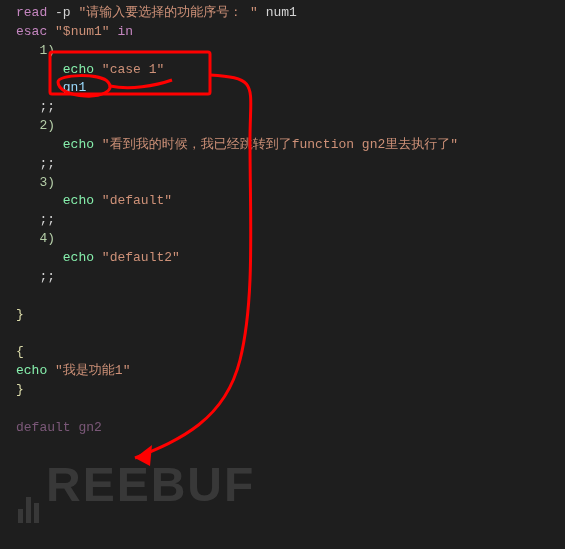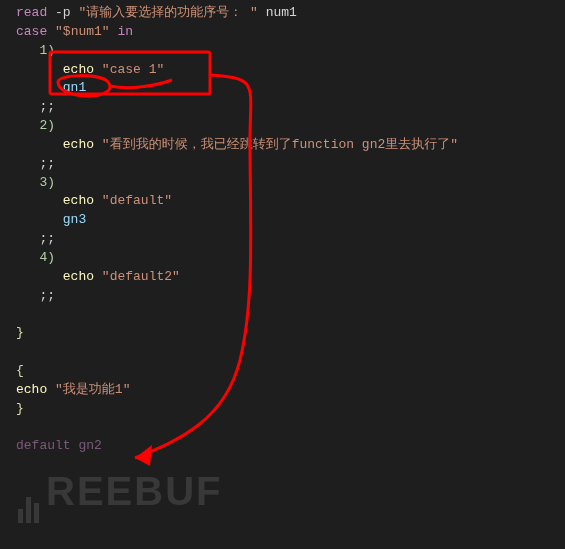--- a/index.html
+++ b/index.html
@@ -13,37 +13,37 @@
     overflow: hidden;
     position: relative;
     line-height: 1.45;
   }
   .code-container {
     padding: 4px 0 0 16px;
     position: relative;
   }
   .line { white-space: pre; min-height: 18px; }
   .kw { color: #c586c0; margin-top: 26px; }        
-  .cmd { color: #fef9c3; }       
+  .cmd { color: #86efac; }       
   .str { color: #ce9178; }       
   .num { color: #b5cea8; }       
   .id { color: #9cdcfe; }
   .semi { color: #d4d4d4; }
   .brace { color: #dcdcaa; }
   .annotation {
     position: absolute;
     pointer-events: none;
   }
   .watermark {
     position: absolute;
     left: 18px;
     bottom: 26px;
     font-family: Arial, sans-serif;
     font-weight: 900;
-    font-size: 40px;
+    font-size: 48px;
     letter-spacing: 2px;
     color: rgba(180,180,180,0.18);
     pointer-events: none;
   }
   .watermark .bars {
     display: inline-block;
     vertical-align: middle;
     margin-right: 4px;
   }
   .watermark .bars span {
@@ -54,34 +54,33 @@
     vertical-align: bottom;
   }
 </style>
 </head>
 <body>
 
 <div class="code-container">
 
 <div class="line"><span class="kw">read</span> <span>-p</span> <span class="str">"请输入要选择的功能序号： "</span> <span>num1</span></div>
 
-<div class="line"><span class="kw">case</span> <span class="str">"$num1"</span> <span class="kw">in</span></div>
+<div class="line"><span class="kw">esac</span> <span class="str">"$num1"</span> <span class="kw">in</span></div>
 
 <div class="line">   <span class="num">1)</span></div>
 <div class="line">      <span class="cmd">echo</span> <span class="str">"case 1"</span></div>
 <div class="line">      <span class="id">gn1</span></div>
 <div class="line">   <span class="semi">;;</span></div>
 
 <div class="line">   <span class="num">2)</span></div>
 <div class="line">      <span class="cmd">echo</span> <span class="str">"看到我的时候，我已经跳转到了function gn2里去执行了"</span></div>
 <div class="line">   <span class="semi">;;</span></div>
 
 <div class="line">   <span class="num">3)</span></div>
 <div class="line">      <span class="cmd">echo</span> <span class="str">"default"</span></div>
-<div class="line">      <span class="id">gn3</span></div>
 <div class="line">   <span class="semi">;;</span></div>
 
 <div class="line">   <span class="num">4)</span></div>
 <div class="line">      <span class="cmd">echo</span> <span class="str">"default2"</span></div>
 <div class="line">   <span class="semi">;;</span></div>
 
 
 <div class="line"> </div>
 <div class="line"><span class="brace">}</span></div>
 <div class="line"> </div>

